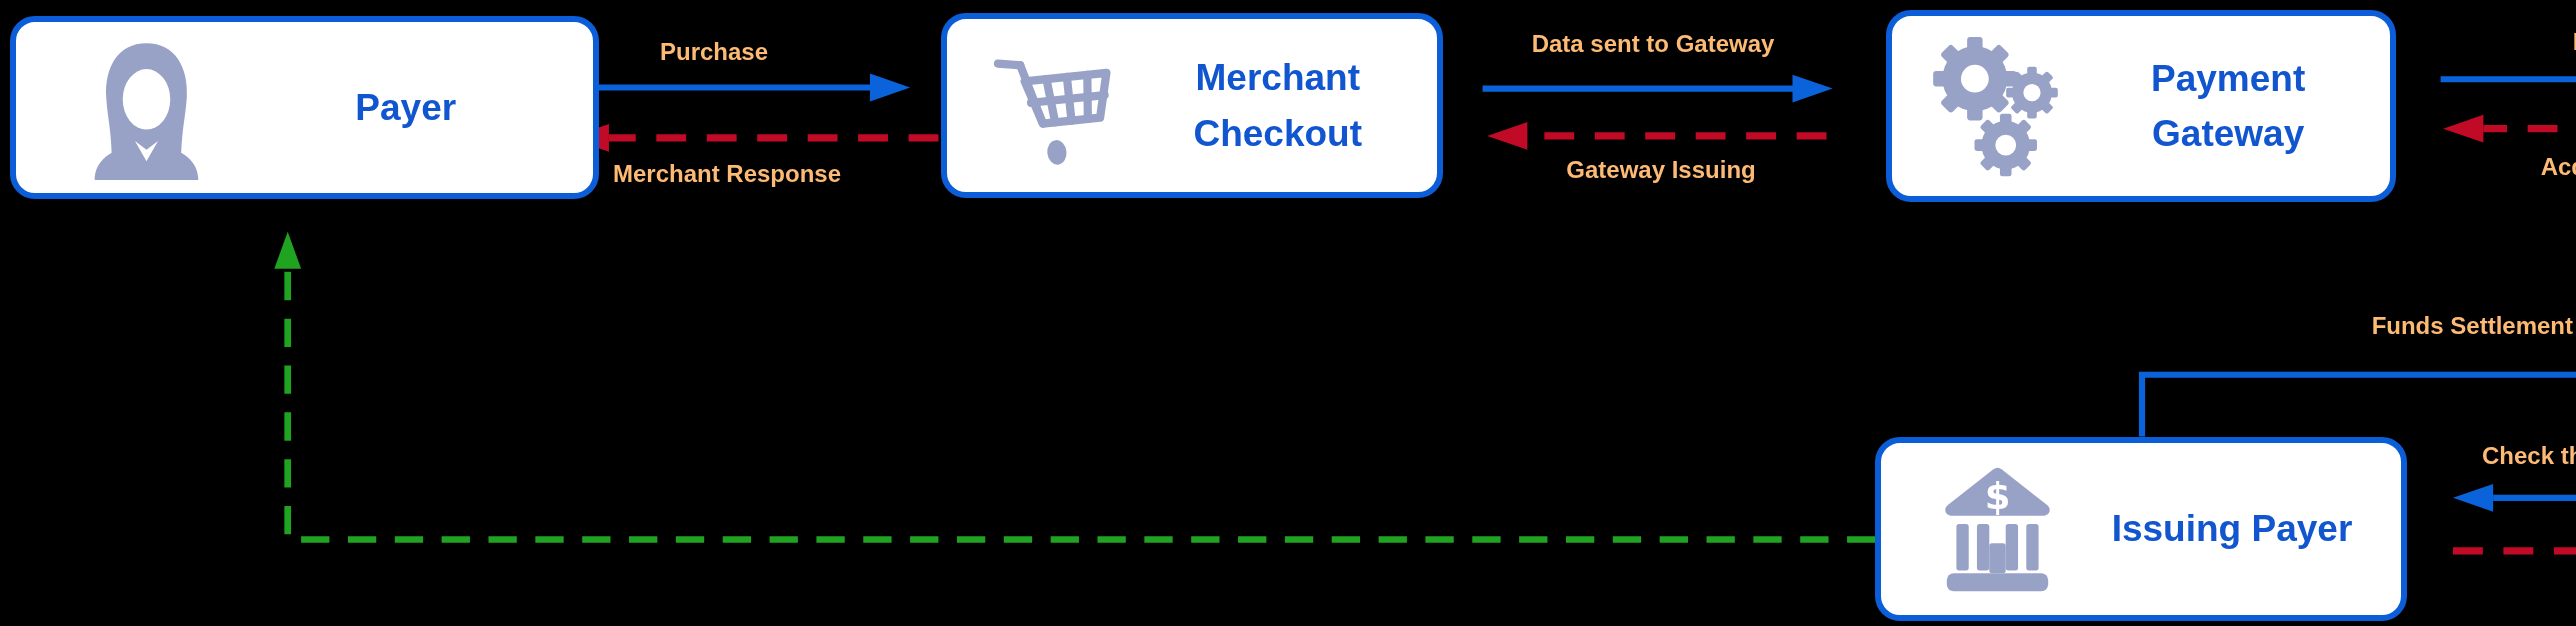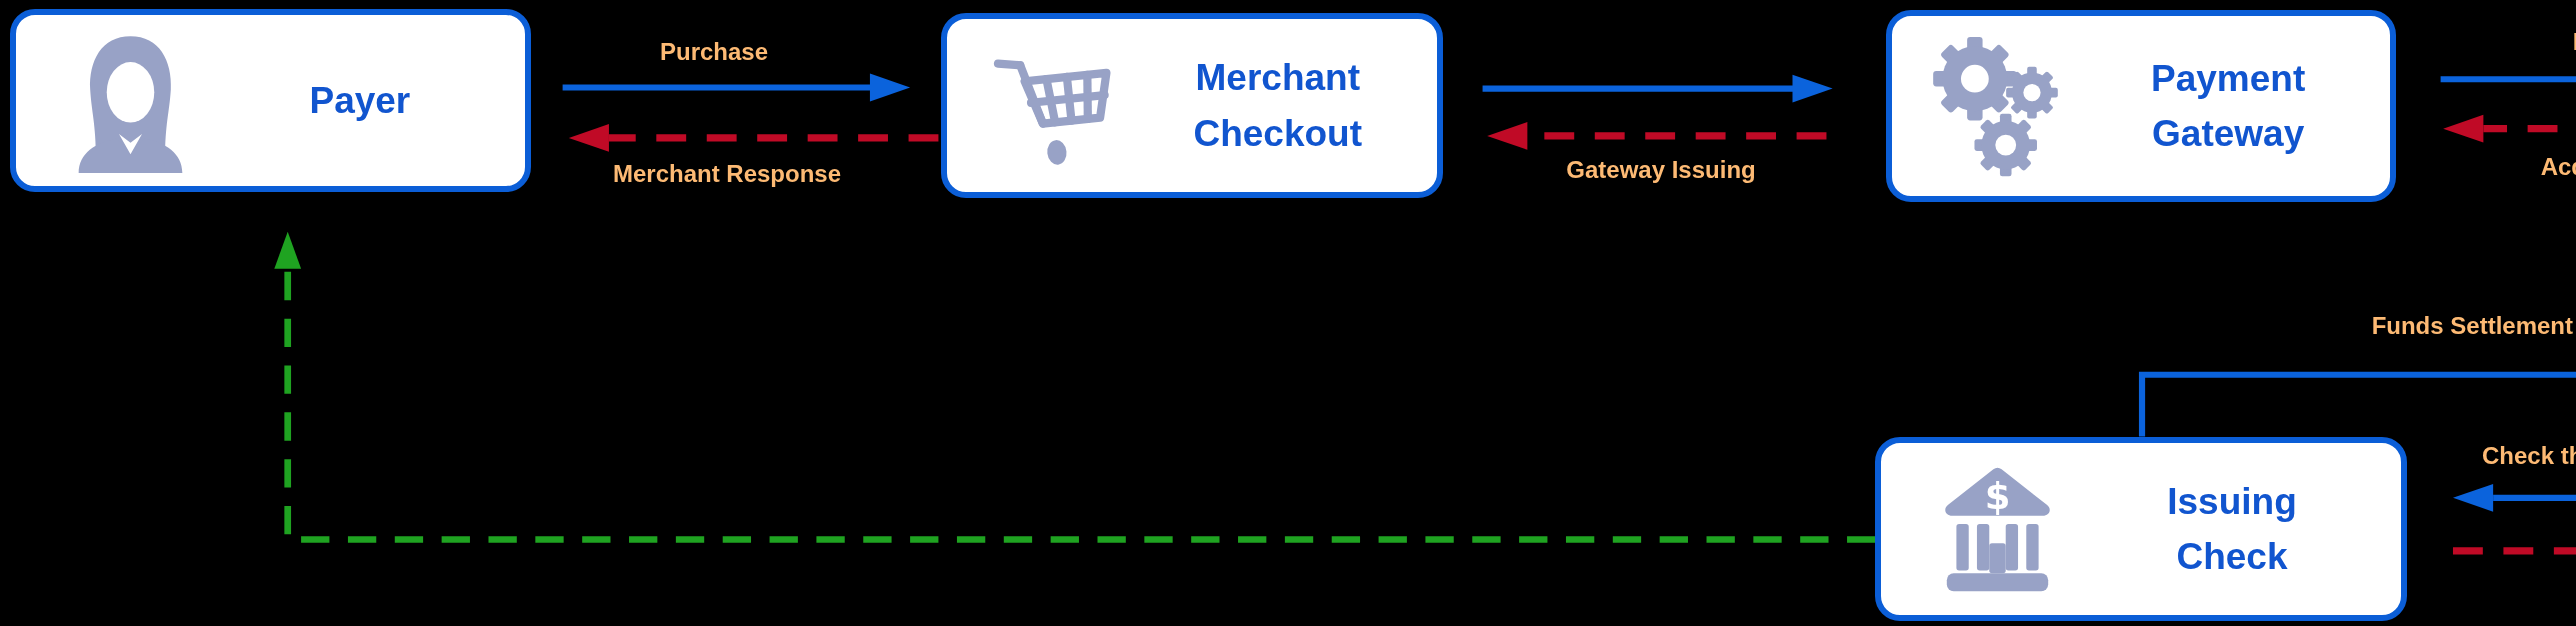--- a/index.html
+++ b/index.html
@@ -35,21 +35,21 @@
     padding-right:3%;
   }
   .node .label{
     max-width:242px;
     text-align:center;
     font-weight:bold;
     font-size:37px;
     line-height:1.5;
     color:#1155CF;
   }
-  #node-payer    {left:10.3px;  top:9px;  width:521px; height:183px;}
+  #node-payer    {left:10.3px;  top:16px;  width:589px; height:183px;}
   #node-merchant {left:941px;top:13px;  width:502px;  height:185px;}
   #node-gateway  {left:1886px;top:10.3px;  width:510px;  height:192px;}
   #node-issuing  {left:1875px;top:437px; width:532px; height:184px;}
   
   .edge-label{
     position:absolute;
     transform:translate(-50%,-50%);
     white-space:nowrap;
     font-weight:bold;
     font-size:24px;
@@ -212,26 +212,27 @@
           <rect x="20" y="46" width="9" height="34" rx="2"></rect>
           <rect x="35" y="46" width="9" height="34" rx="2"></rect>
           <rect x="56" y="46" width="9" height="34" rx="2"></rect>
           <rect x="71" y="46" width="9" height="34" rx="2"></rect>
           <rect x="44" y="60" width="12" height="22" rx="2"></rect>
           <rect x="13" y="82" width="74" height="13" rx="5"></rect>
         </g>
       </svg>
     </span>
     <span class="label-wrap">
-        <span class="label">Issuing Check</span>
+        <span class="label">Issuing Payer</span>
       </span>
   </div>
 
   <div class="edge-label" id="lbl-purchase">Purchase</div>
   <div class="edge-label" id="lbl-merchant-resp">Merchant Response</div>
+  <div class="edge-label" id="lbl-data-sent">Data sent to Gateway</div>
   <div class="edge-label" id="lbl-gateway-resp">Gateway Issuing</div>
   <div class="edge-label" id="lbl-initiate">Initiate Transaction</div>
   <div class="edge-label" id="lbl-acq-resp">Acquiring Bank Response</div>
 
   <div class="edge-label" id="lbl-check-funds">Check the availability of the funds</div>
   <div class="edge-label" id="lbl-funds-settle">Funds Settlement to the merchant account</div>
 
 </div>
 
 

